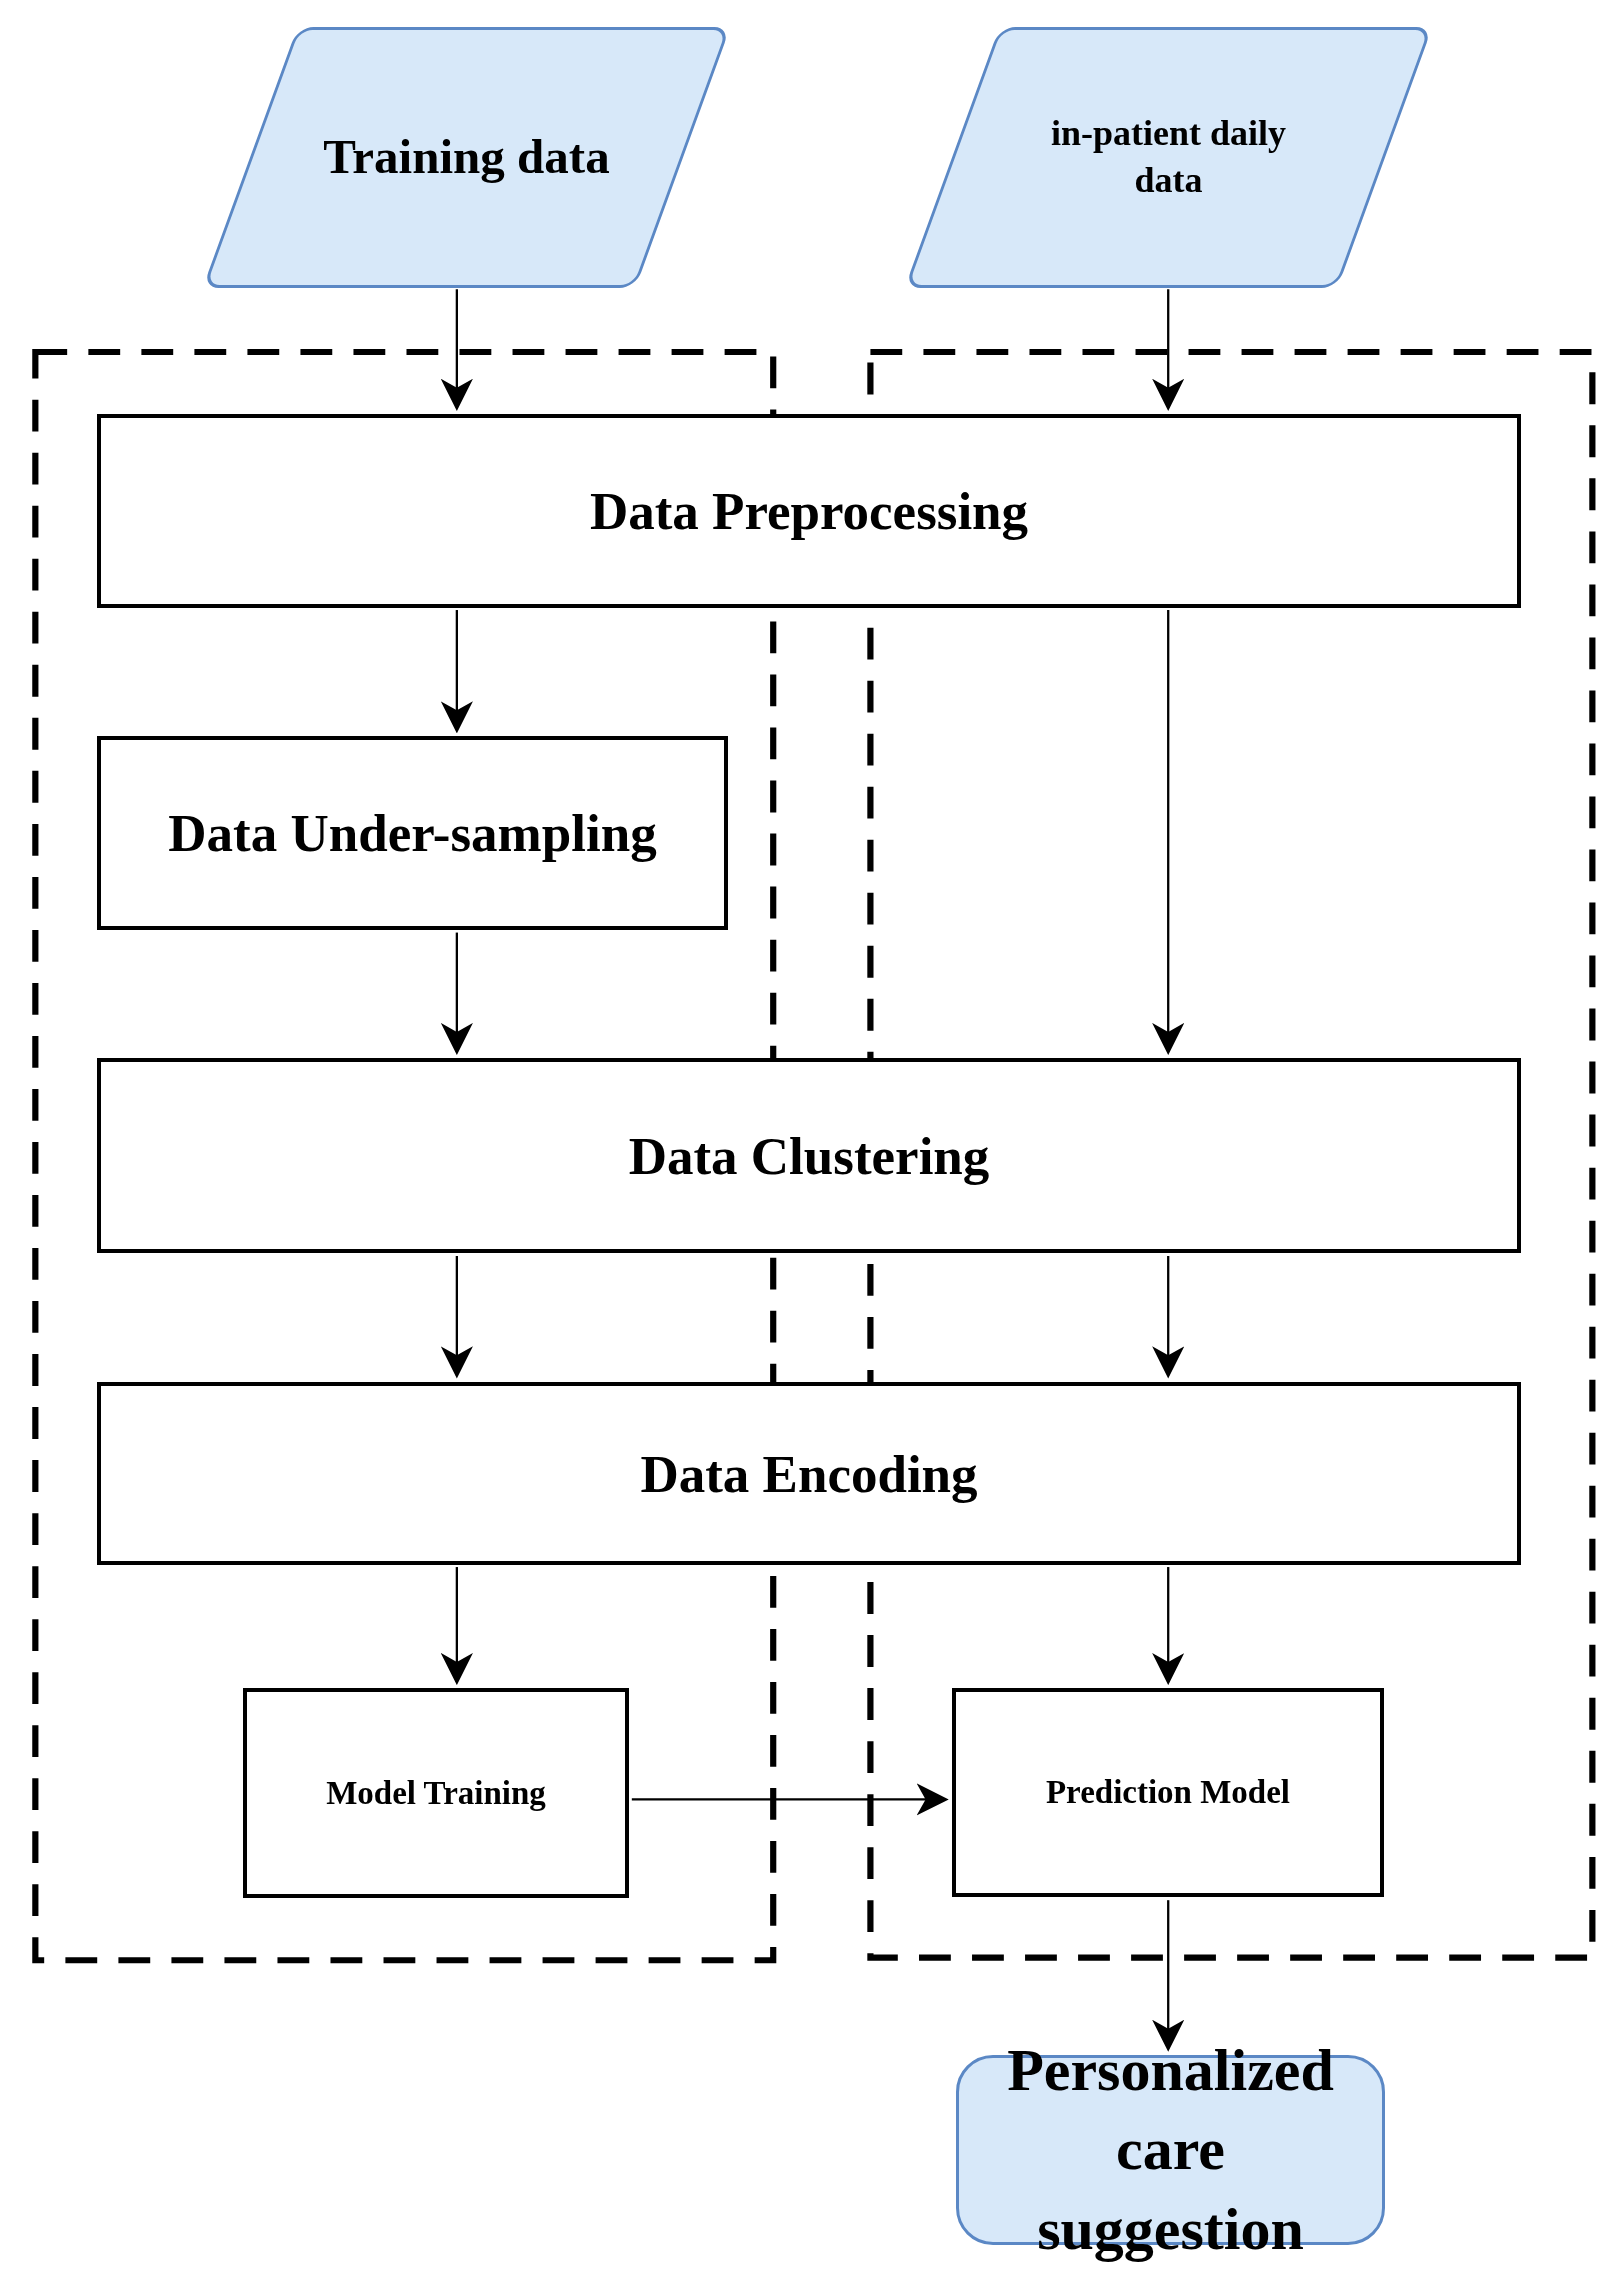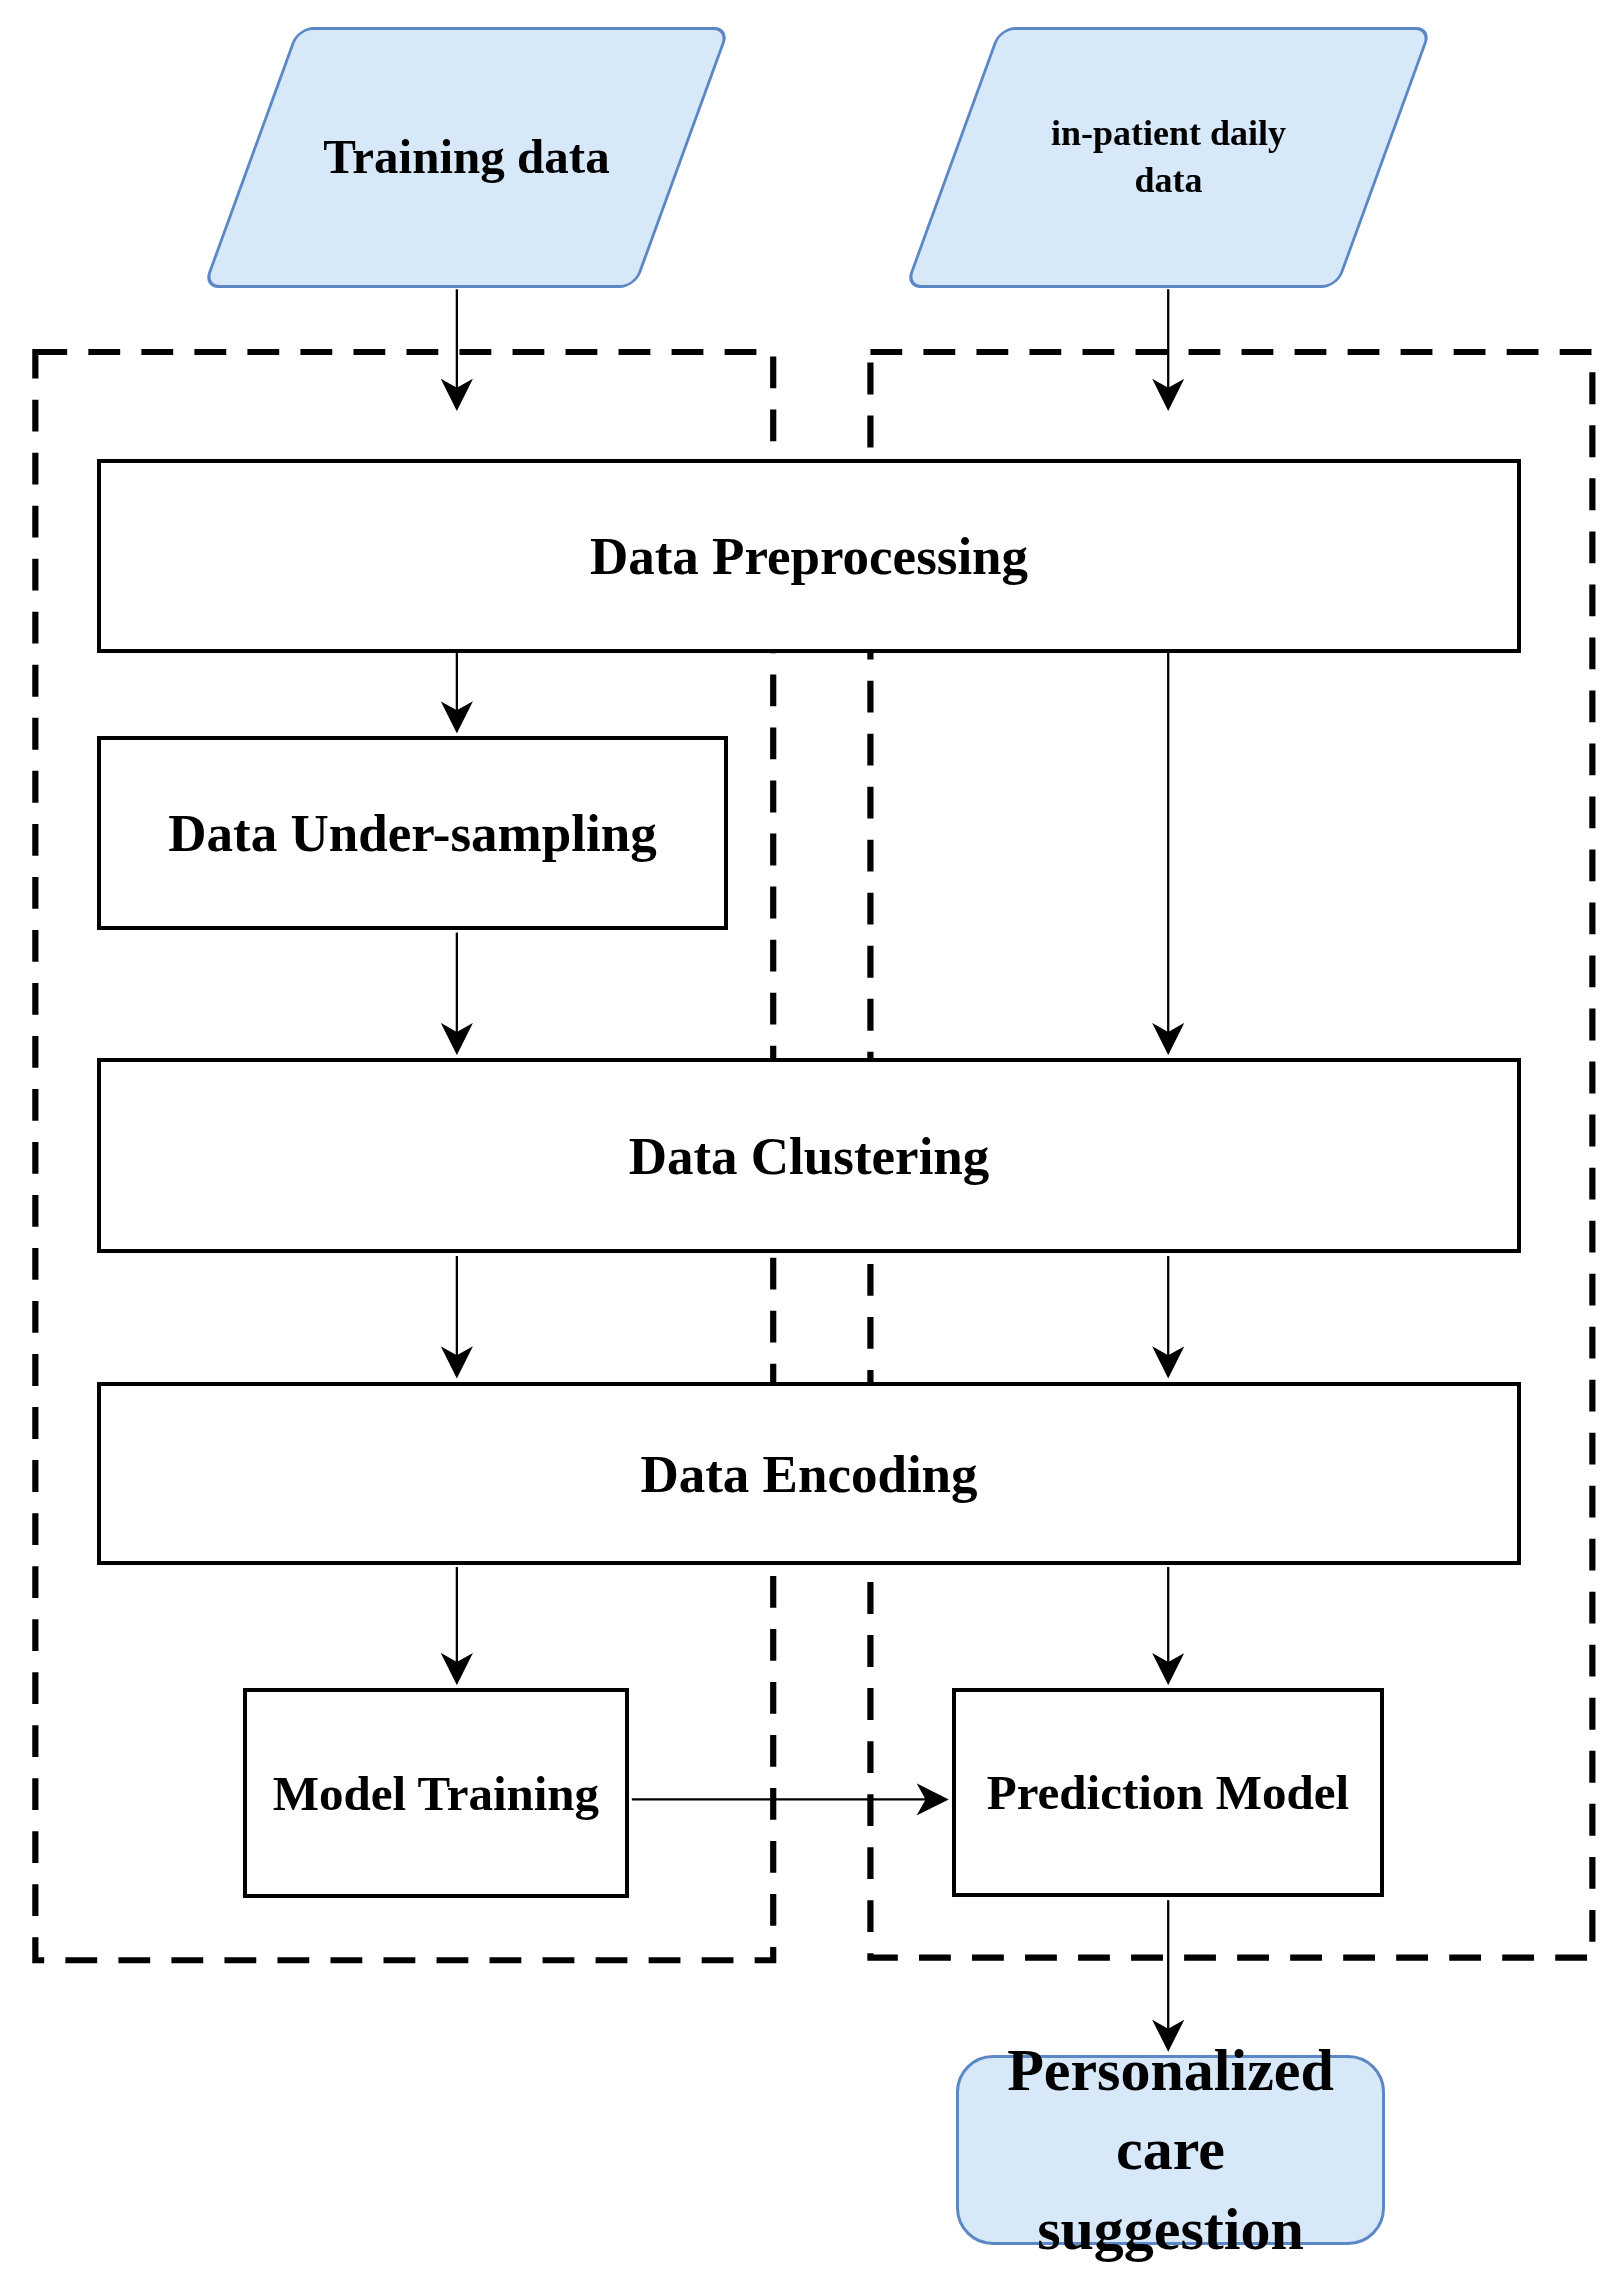--- a/index.html
+++ b/index.html
@@ -31,21 +31,21 @@
     text-align: center;
     font-weight: 700;
     box-sizing: border-box;
   }
   .rect-node {
     background: #ffffff;
     border: 4.4px solid #000000;
     font-size: 53px;
   }
   .rect-node.small {
-    font-size: 49px;
+    font-size: 33px;
   }
   .para-node .para-bg {
     position: absolute;
     inset: 0;
     background: #d7e8f9;
     border: 3.5px solid #5b88c5;
     border-radius: 16px;
     transform: skewX(-20deg);
     box-sizing: border-box;
   }
@@ -104,21 +104,21 @@
   </div>
 
   <div class="node para-node" style="left:952px; top:26.5px; width:433px; height:261px;">
     <div class="para-bg"></div>
     <div class="para-label">
       <span class="line-sm">in-patient daily</span>
       <span class="line-sm">data</span>
     </div>
   </div>
 
-  <div class="node rect-node" style="left:97px; top:414px; width:1424px; height:194px;margin-top:45px;">
+  <div class="node rect-node" style="left:97px; top:414px; width:1424px; height:194px;">
     <span>Data Preprocessing</span>
   </div>
 
   <div class="node rect-node" style="left:97px; top:736px; width:631px; height:194px;">
     <span>Data Under-sampling</span>
   </div>
 
   <div class="node rect-node" style="left:97px; top:1058px; width:1424px; height:195px;">
     <span>Data Clustering</span>
   </div>

